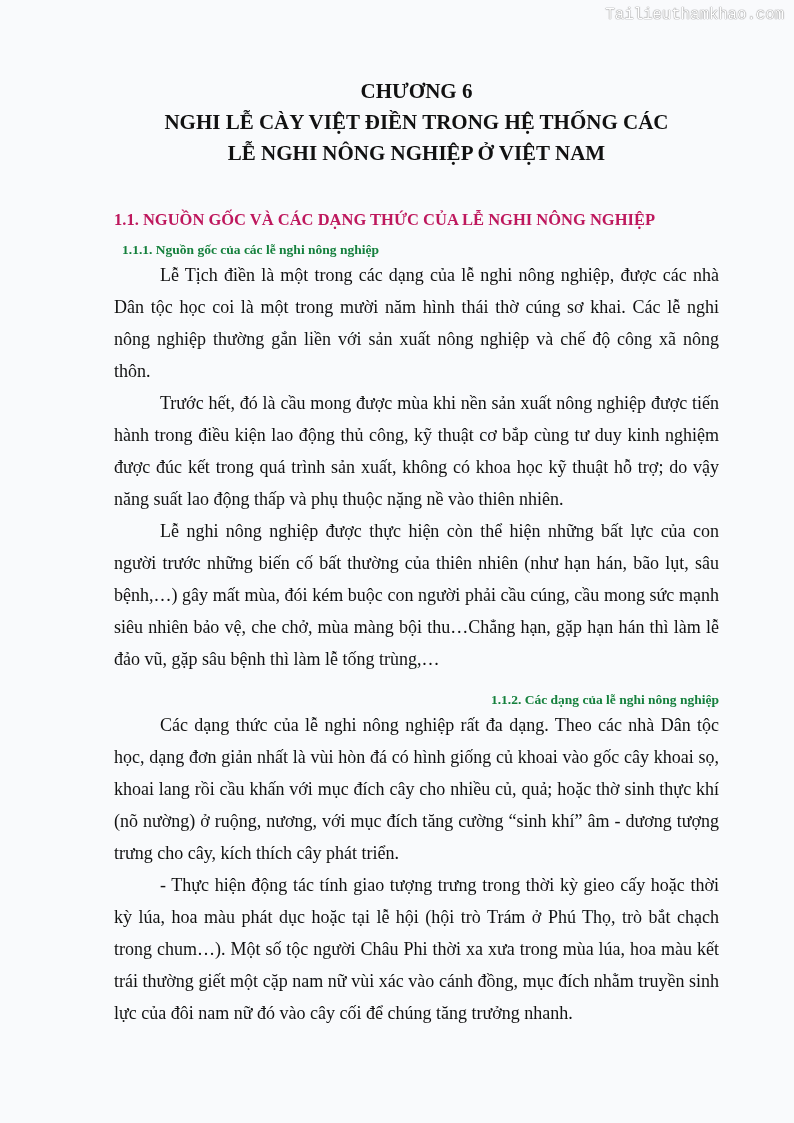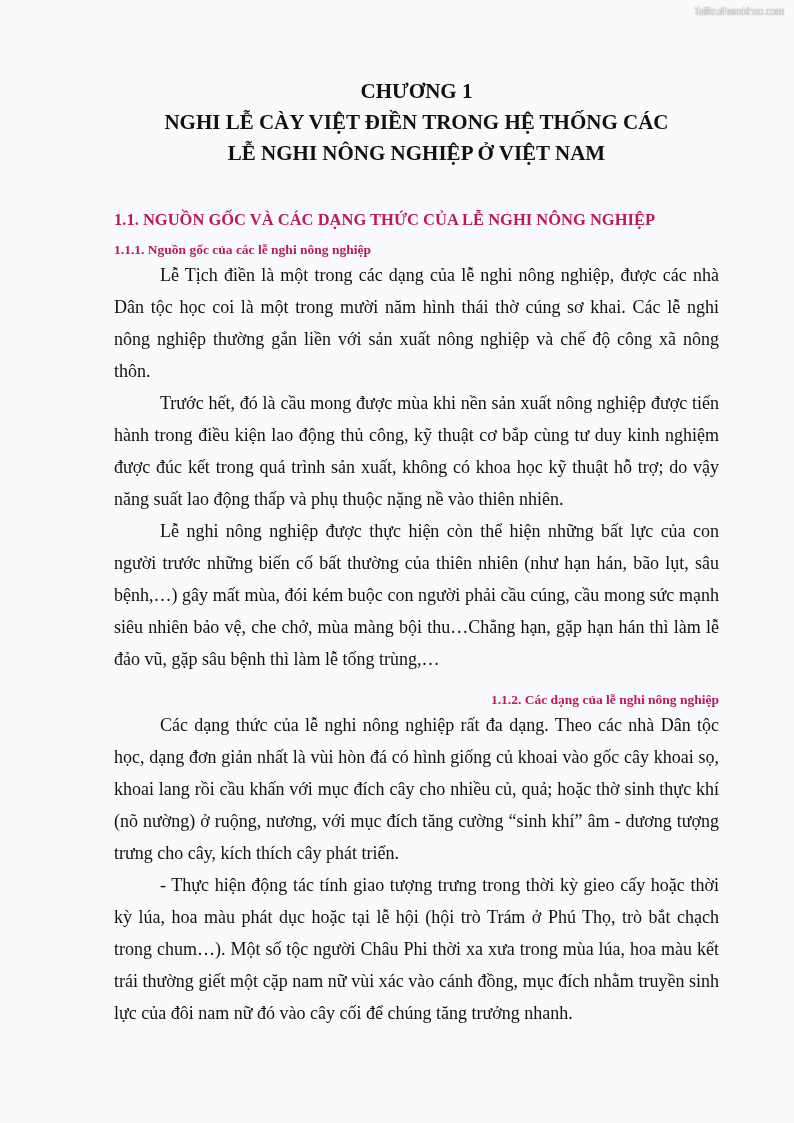--- a/index.html
+++ b/index.html
@@ -12,22 +12,22 @@
       height: 1123px;
       position: relative;
       overflow: hidden;
       font-family: "Liberation Serif", "DejaVu Serif", serif;
       color: #111;
     }
     .watermark {
       position: absolute;
       top: 6px;
       right: 10px;
-      font-family: Liberation Sans, sans-serif;
-      font-size: 10px;
+      font-family: Liberation Mono, monospace;
+      font-size: 16px;
       color: #ffffff;
       text-shadow: 0 0 1px #777, 0 0 1px #777;
       letter-spacing: -0.2px;
       text-align: right;
     }
     .page {
       position: absolute;
       left: 114px;
       top: 76px;
       width: 605px;
@@ -42,25 +42,25 @@
     }
     .h1 {
       margin: 40px 0 0 0;
       font-weight: bold;
       font-size: 16.5px;
       line-height: 22px;
       color: #be185d;
       white-space: nowrap;
     }
     .h2 {
-      margin: 10px 0 0 0;
+      margin: 10px 0 0 8px;
       font-weight: bold;
       font-size: 13.5px;
       line-height: 18px;
-      color: #be185d;
+      color: #15803d;
     }
     .para {
       margin: 0;
       font-size: 18px;
       line-height: 32px;
       text-align: justify;
       text-indent: 46px;
     }
     .h2.second {
       margin-top: 16px;
@@ -68,21 +68,21 @@
     }
   </style>
 </head>
 <body>
 
 <div class="watermark">Tailieuthamkhao.com</div>
 
 <div class="page">
 
   <h1 class="chapter-title">
-    <div>CHƯƠNG 1</div>
+    <div>CHƯƠNG 6</div>
     <div>NGHI LỄ CÀY VIỆT ĐIỀN TRONG HỆ THỐNG CÁC</div>
     <div>LỄ NGHI NÔNG NGHIỆP Ở VIỆT NAM</div>
   </h1>
 
   <h2 class="h1">1.1. NGUỒN GỐC VÀ CÁC DẠNG THỨC CỦA LỄ NGHI NÔNG NGHIỆP</h2>
 
   <h3 class="h2">1.1.1. Nguồn gốc của các lễ nghi nông nghiệp</h3>
   <p class="para">Lễ Tịch điền là một trong các dạng của lễ nghi nông nghiệp, được các nhà Dân tộc học coi là một trong mười năm hình thái thờ cúng sơ khai. Các lễ nghi nông nghiệp thường gắn liền với sản xuất nông nghiệp và chế độ công xã nông thôn.</p>
   <p class="para">Trước hết, đó là cầu mong được mùa khi nền sản xuất nông nghiệp được tiến hành trong điều kiện lao động thủ công, kỹ thuật cơ bắp cùng tư duy kinh nghiệm được đúc kết trong quá trình sản xuất, không có khoa học kỹ thuật hỗ trợ; do vậy năng suất lao động thấp và phụ thuộc nặng nề vào thiên nhiên.</p>
   <p class="para">Lễ nghi nông nghiệp được thực hiện còn thể hiện những bất lực của con người trước những biến cố bất thường của thiên nhiên (như hạn hán, bão lụt, sâu bệnh,…) gây mất mùa, đói kém buộc con người phải cầu cúng, cầu mong sức mạnh siêu nhiên bảo vệ, che chở, mùa màng bội thu…Chẳng hạn, gặp hạn hán thì làm lễ đảo vũ, gặp sâu bệnh thì làm lễ tống trùng,…</p>

